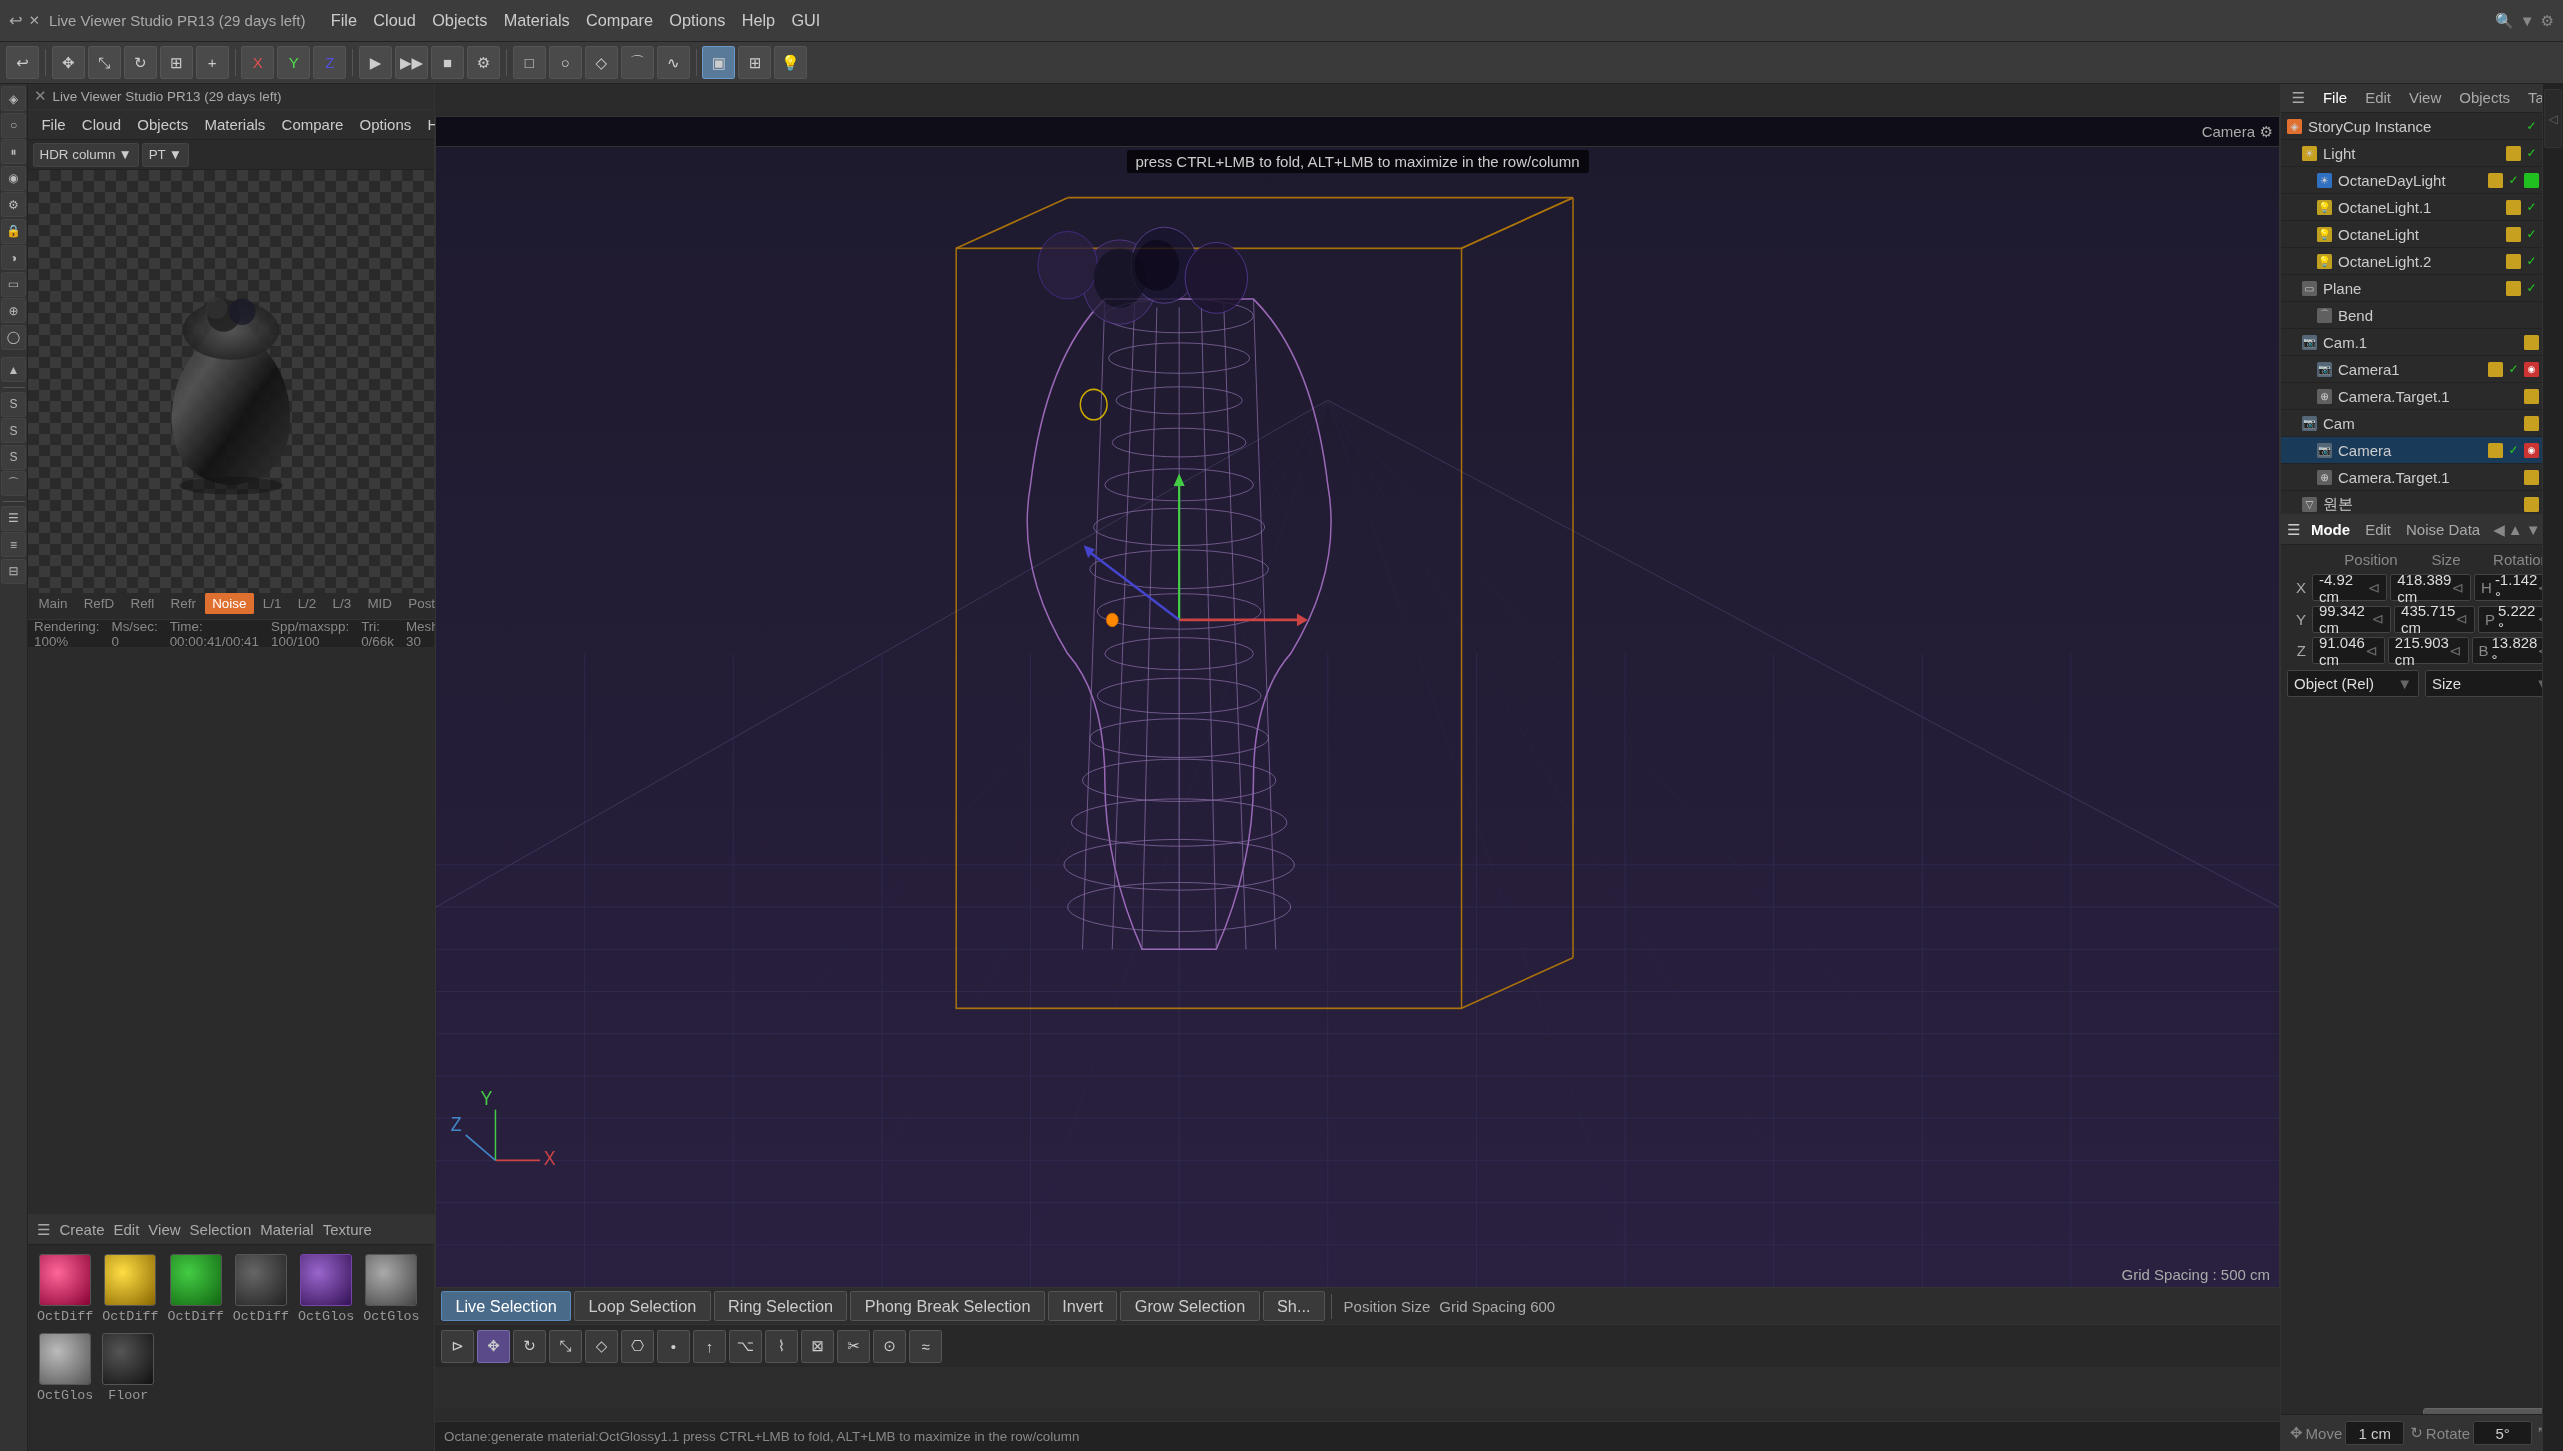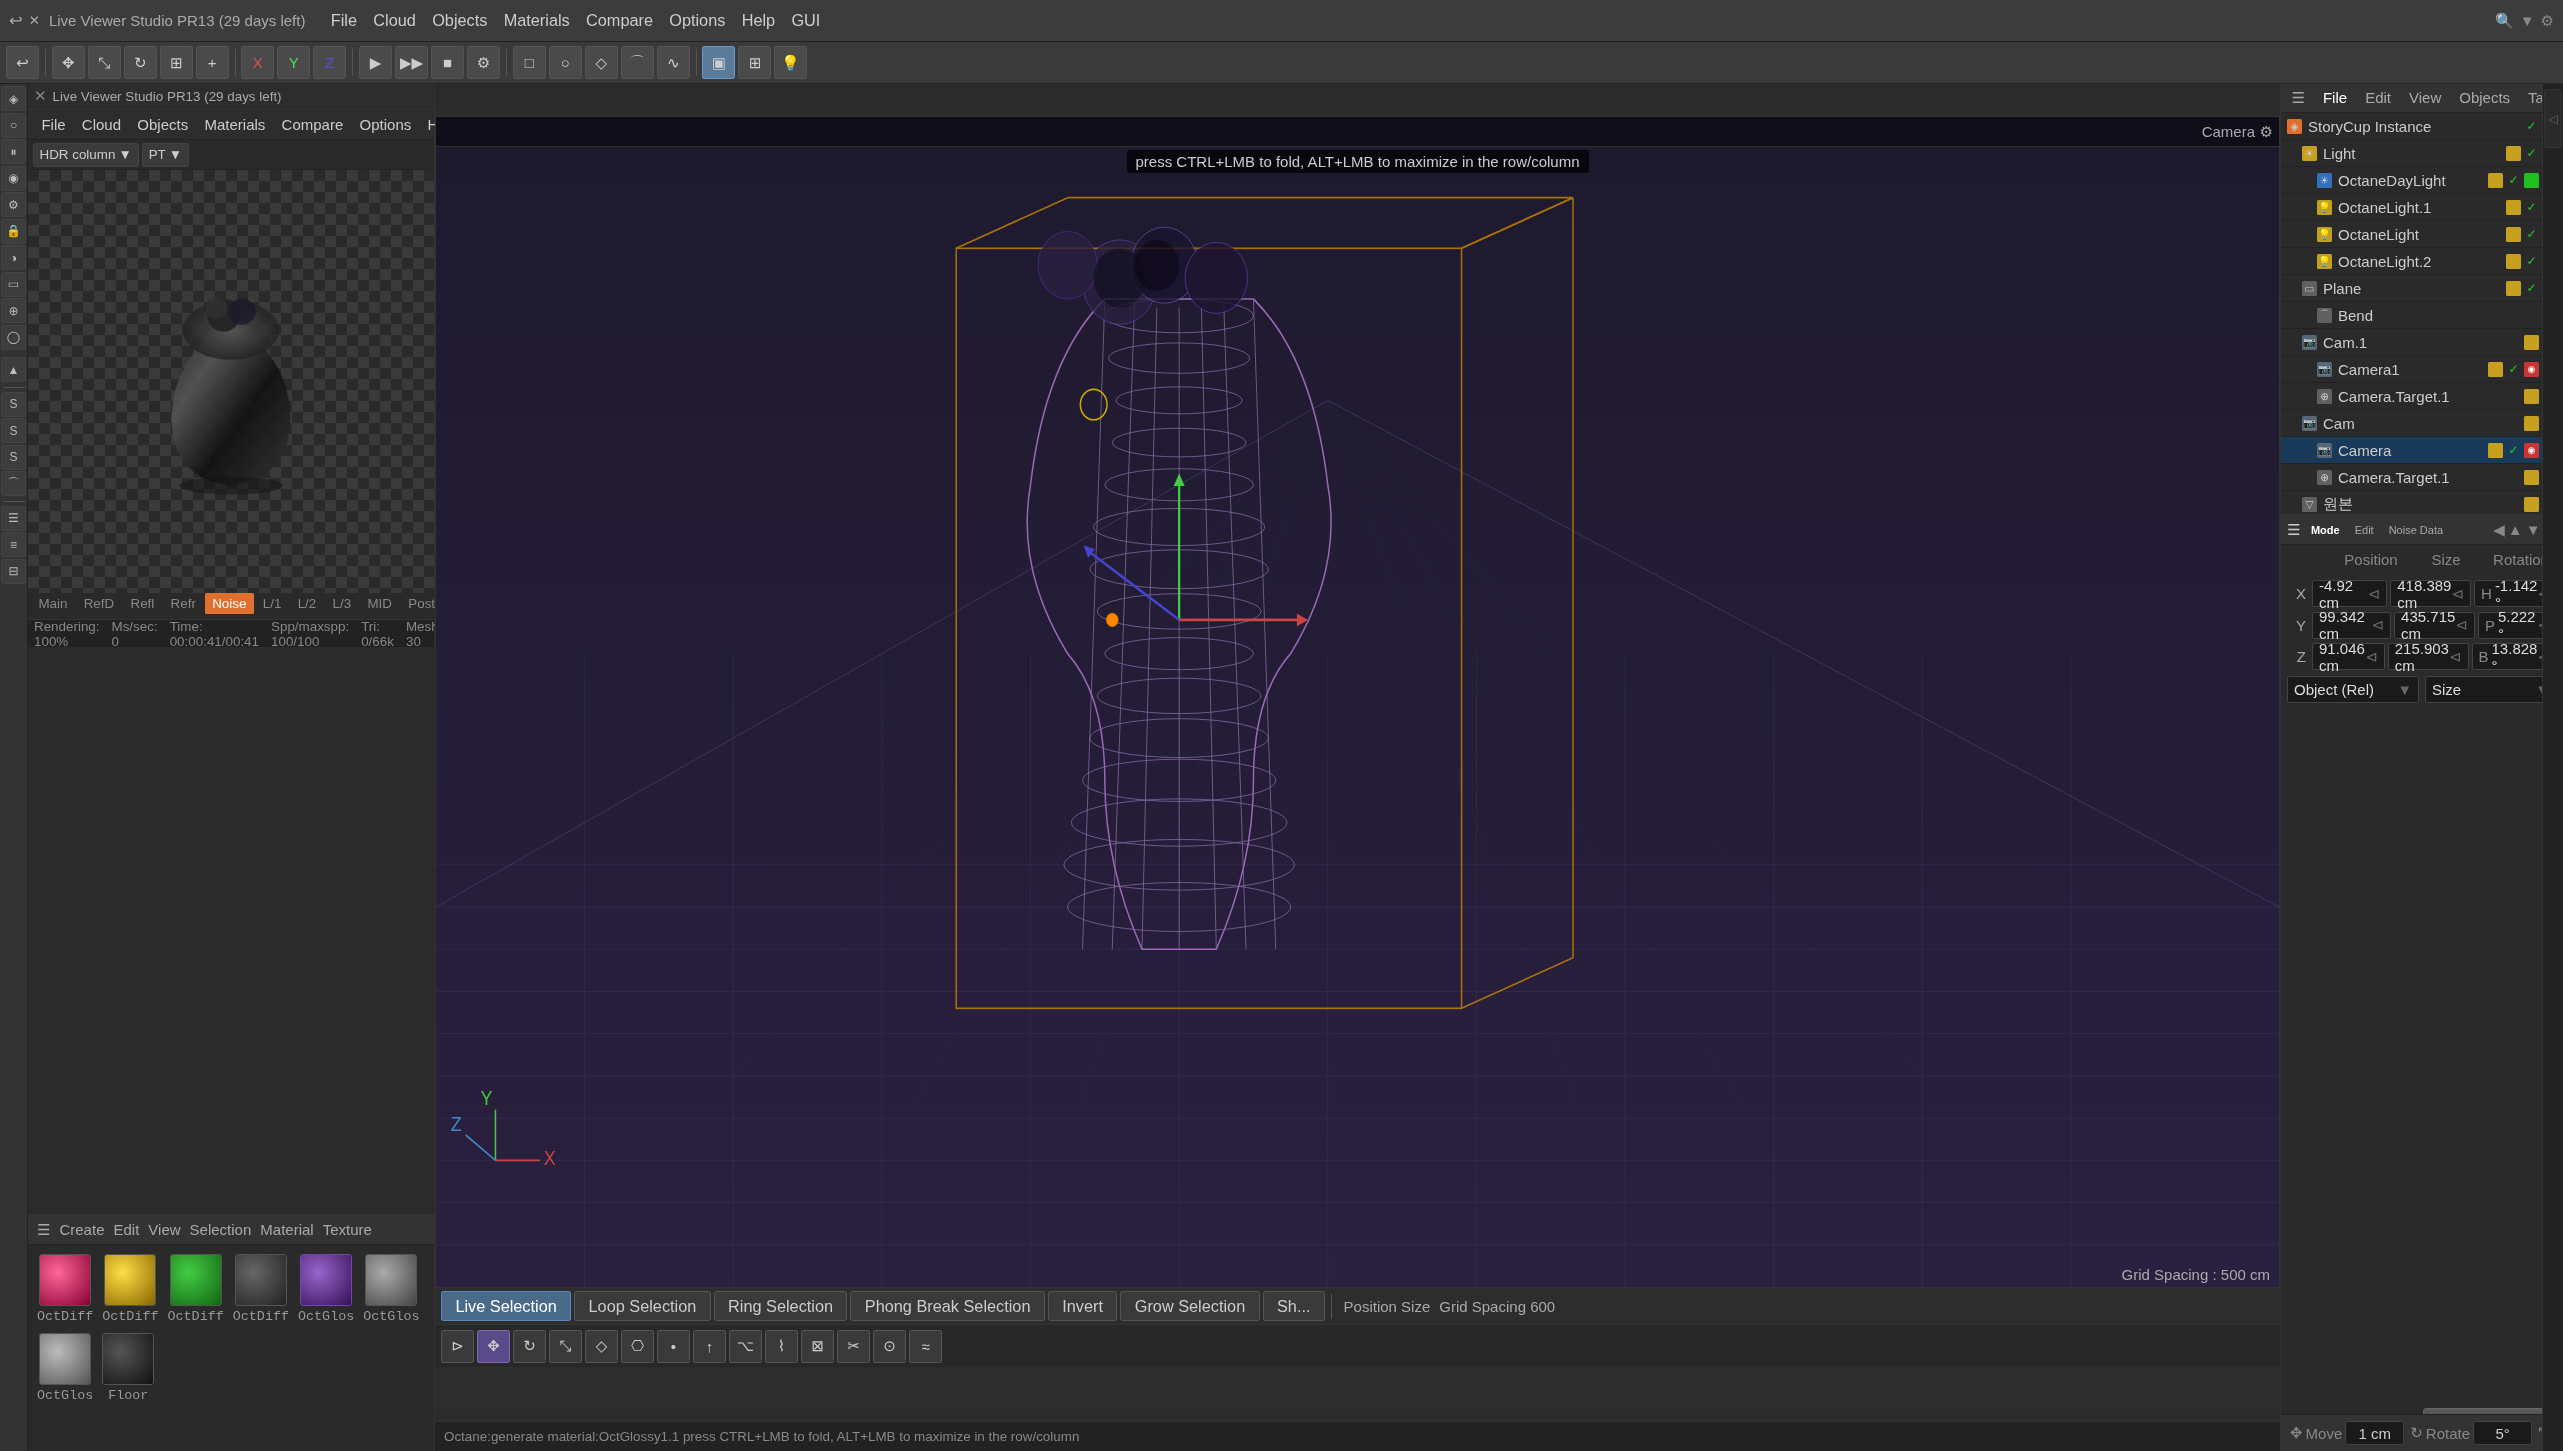--- a/index.html
+++ b/index.html
@@ -327,21 +327,21 @@
       padding: 0 6px;
       gap: 6px;
       border-bottom: 0.7px solid #222;
       font-size: 15px;
     }
     #props-tabs {
       display: flex;
       gap: 6px;
     }
     .props-tab {
-      font-size: 11px;
+      font-size: 15px;
       color: #aaa;
       cursor: pointer;
       padding: 1.5px 4.5px;
       text-align: center;
     }
     .props-tab.active { color: #fff; font-weight: bold; }
     #props-controls {
       margin-left: auto;
       display: flex;
       gap: 3px;
@@ -1153,21 +1153,21 @@
     </div>
     <div id="props-controls">
       <span class="props-ctrl">◀</span>
       <span class="props-ctrl">▲</span>
       <span class="props-ctrl">▼</span>
       <span class="props-ctrl">⚙</span>
     </div>
   </div>
   <div id="props-body">
 
-    <div style="display:grid;grid-template-columns:45px 1fr 1fr 1fr;gap:3px;margin-bottom:9px;">
+    <div style="display:grid;grid-template-columns:45px 1fr 1fr 1fr;gap:3px;margin-bottom:3px;">
       <div></div>
       <div class="props-col-header">Position</div>
       <div class="props-col-header">Size</div>
       <div class="props-col-header">Rotation</div>
     </div>
 
     <div style="display:grid;grid-template-columns:22px 1fr 1fr 1fr;gap:3px;margin-bottom:4.5px;align-items:center;">
       <span style="font-size:15px;color:#aaa;text-align:right;padding-right:3px;">X</span>
       <div class="props-field">
         <span>-4.92 cm</span>

